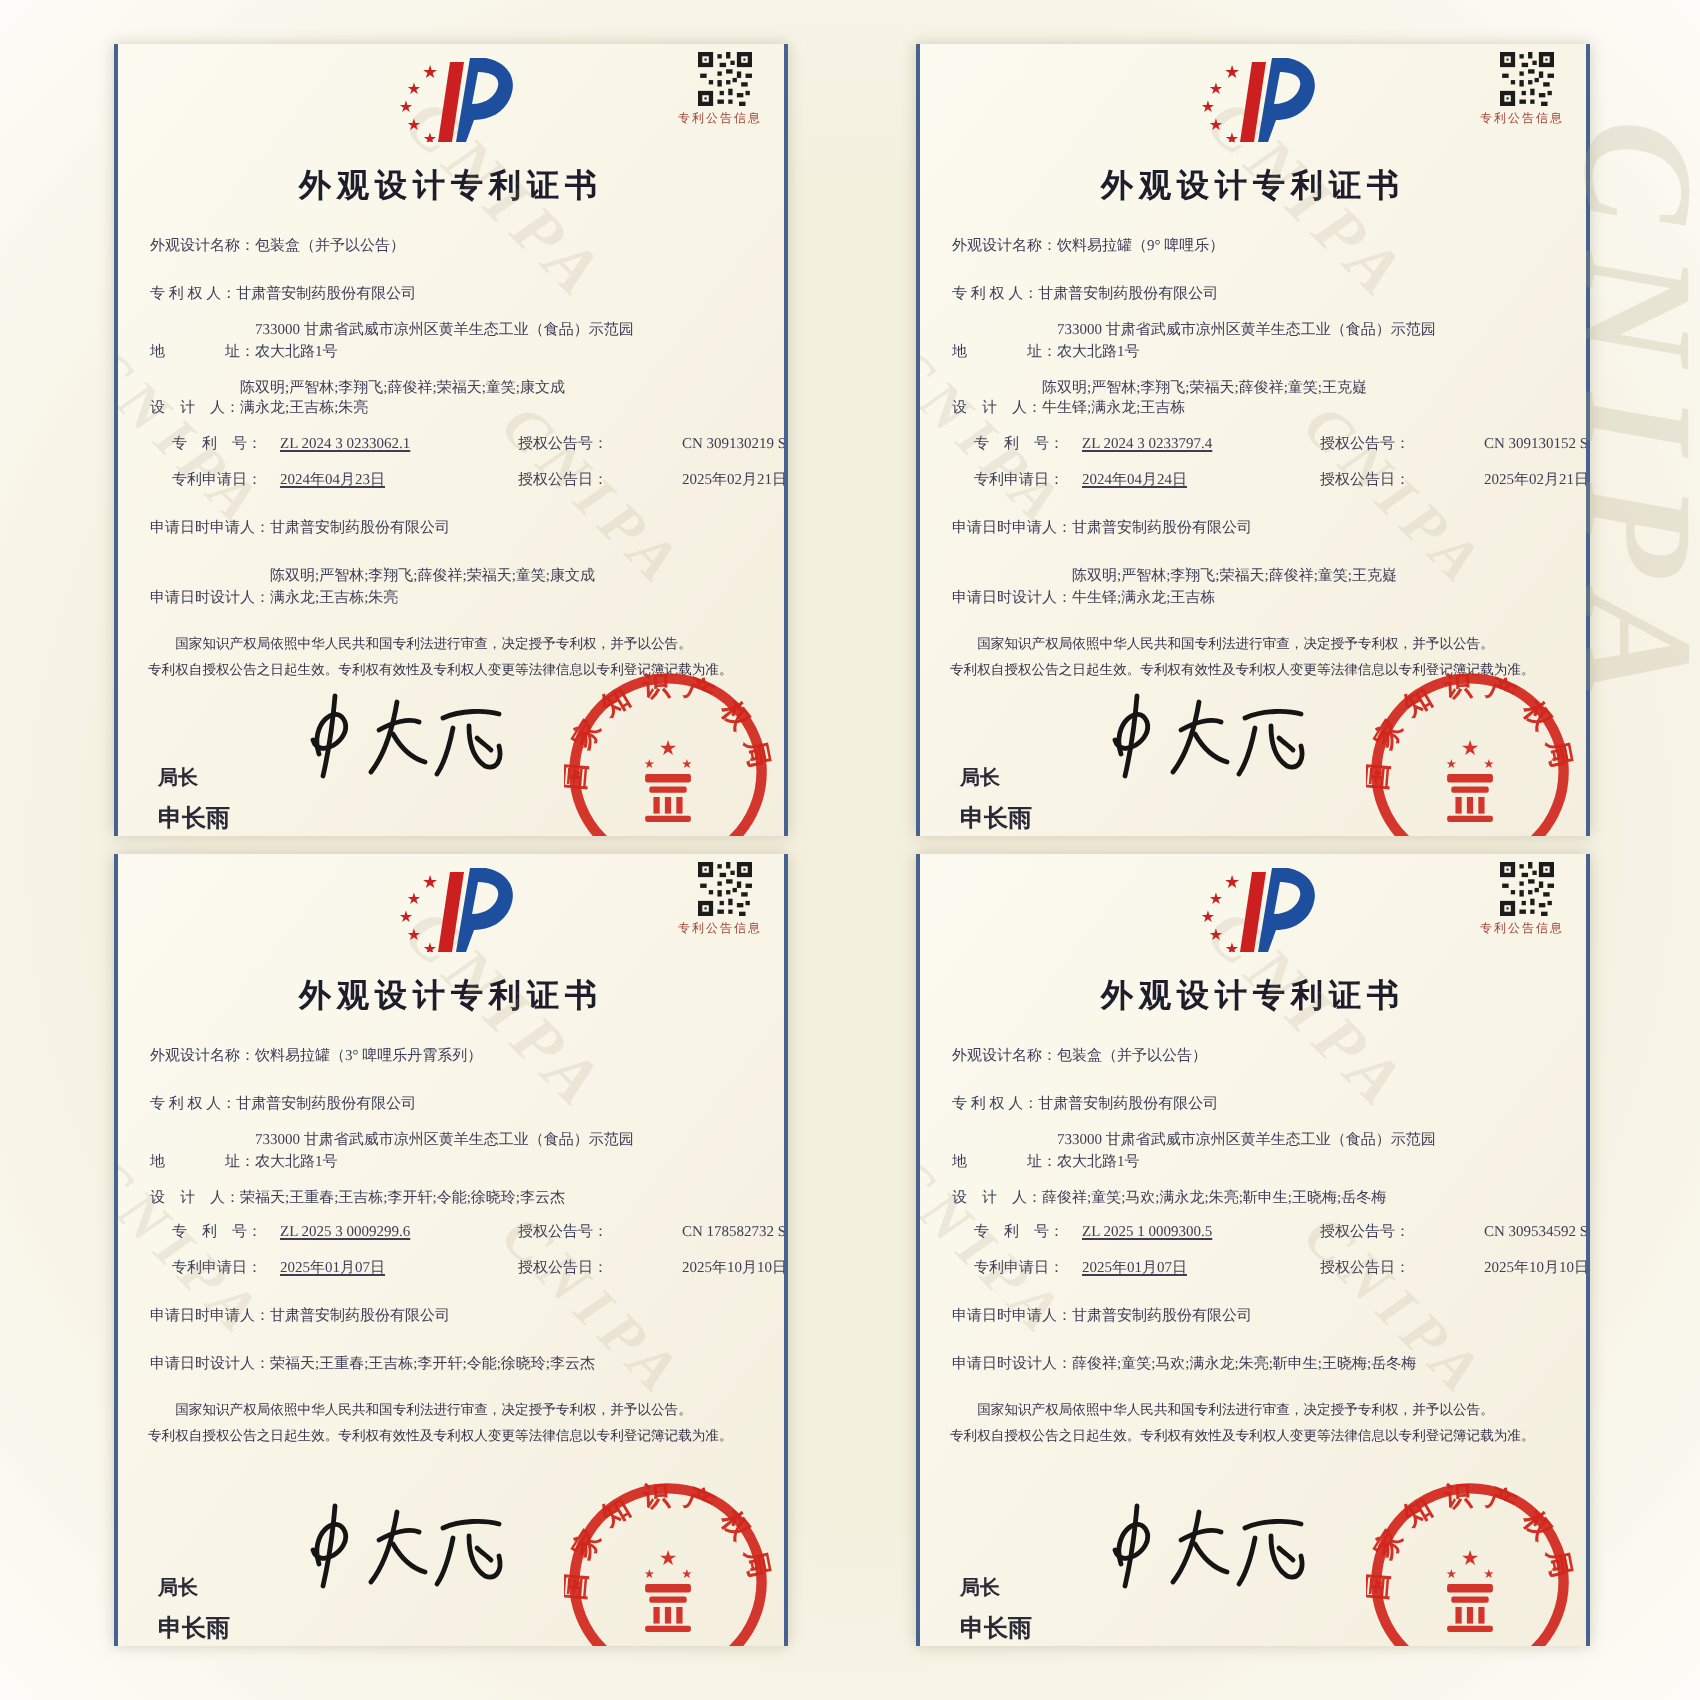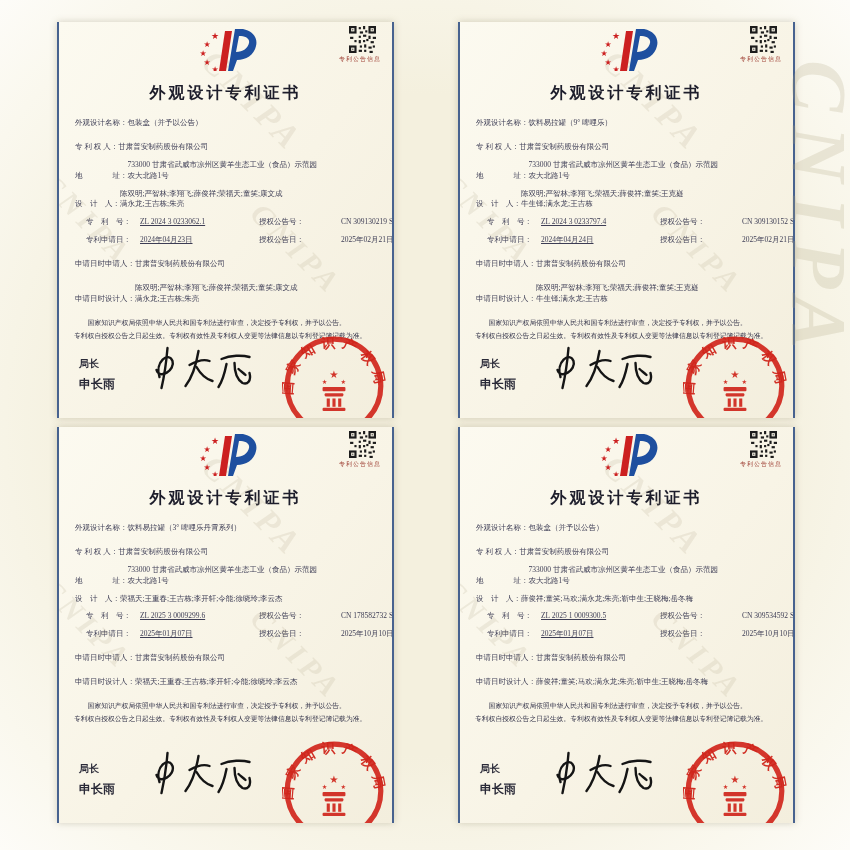--- a/index.html
+++ b/index.html
@@ -45,21 +45,21 @@
   .fields{margin:14px 8px 0 16px;}
   .row{display:flex;align-items:flex-end;margin-bottom:7px;font-size:7.5px;color:#3d3d55;line-height:1.45;}
   .lbl{flex:0 0 auto;white-space:pre;color:#3d3d55;}
   .val{flex:1;}
   .gap-lg{margin-bottom:13px;}
   .pair .lbl{flex:0 0 54px;margin-left:11px;}
   .pair .valA{flex:0 0 108px;text-decoration:underline;}
   .pair .valB{flex:0 0 auto;margin-left:28px;}
   .statement{margin:11px 13px 0 15px;font-size:6.8px;line-height:2.0;color:#34344a;}
   .statement .s1{text-indent:2em;}
-  .footer{position:absolute;left:20px;bottom:25px;}
+  .footer{position:absolute;left:20px;bottom:0;}
   .director-label{font-size:10px;font-weight:bold;color:#2a2a38;margin-bottom:5px;}
   .director-name{font-size:12px;font-weight:bold;color:#2a2a38;}
   .sig{position:absolute;left:80px;bottom:28px;}
   .seal{position:absolute;right:6px;bottom:-20px;}
 </style>
 </head>
 <body>
 
 <div class="page-watermark">CNIPA</div>
 

